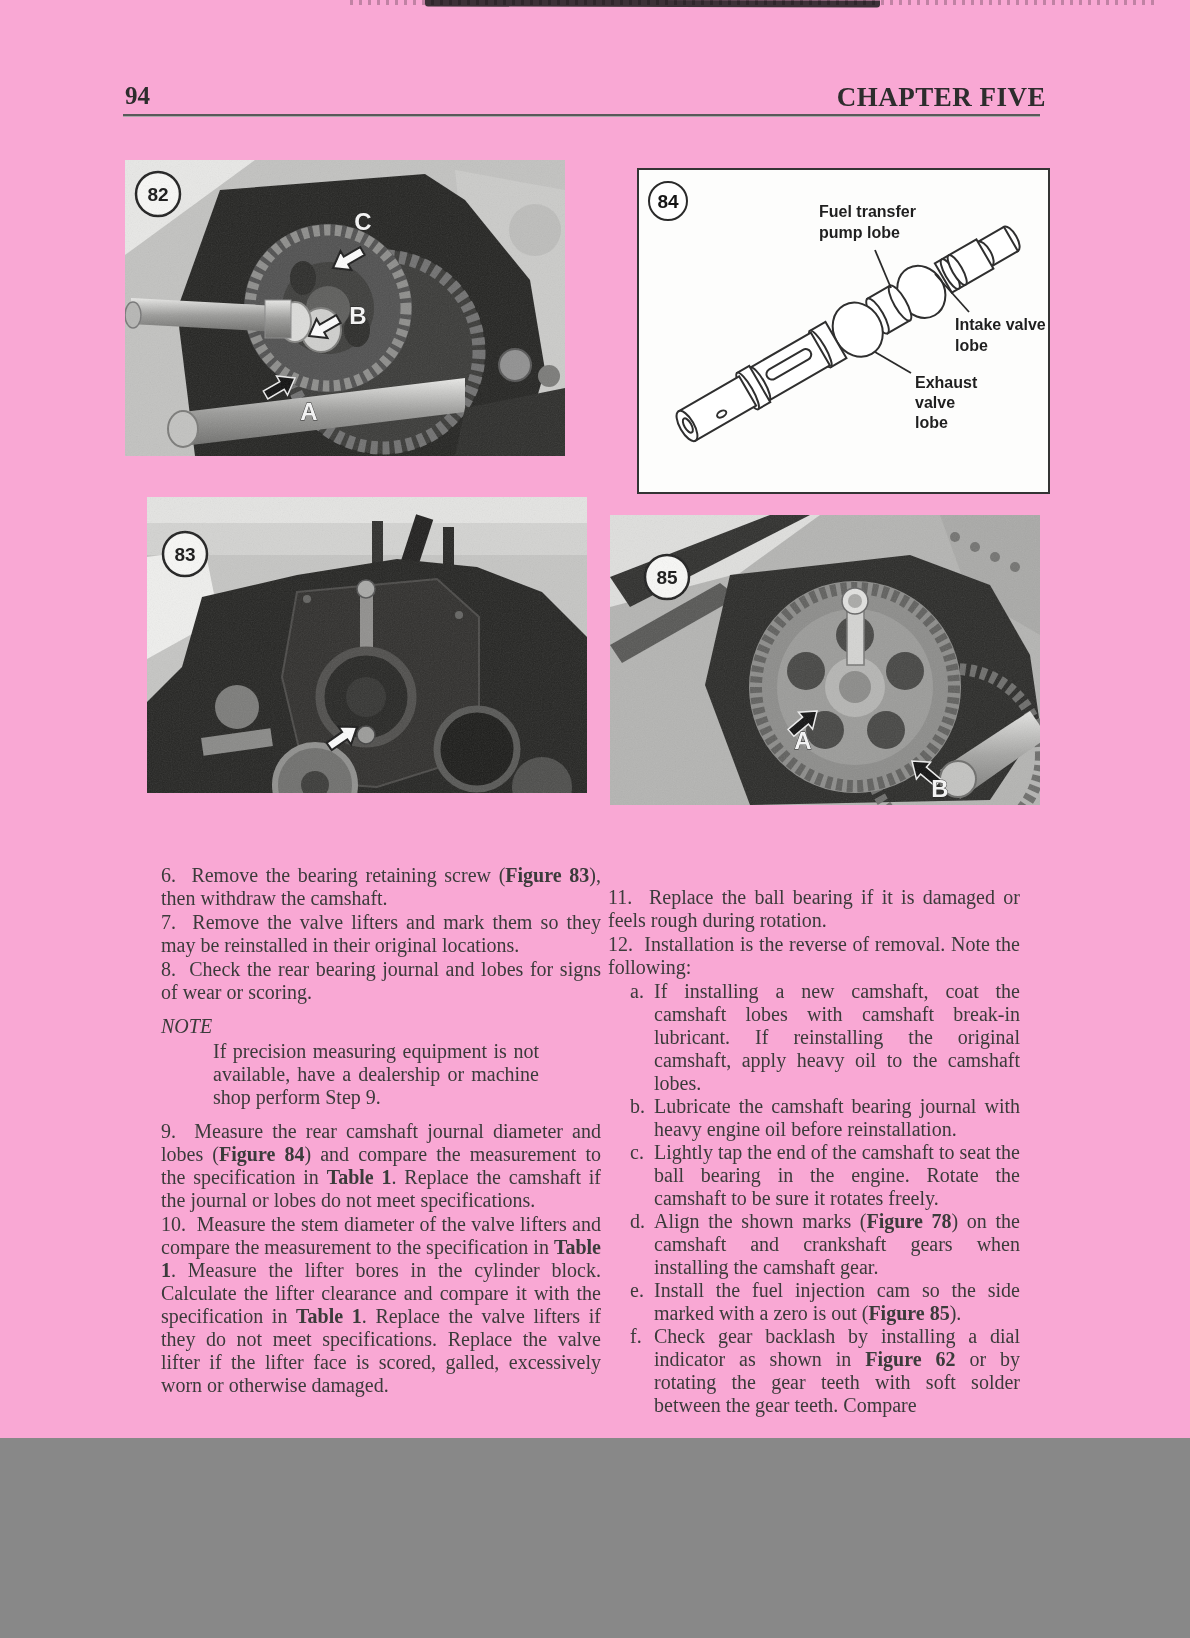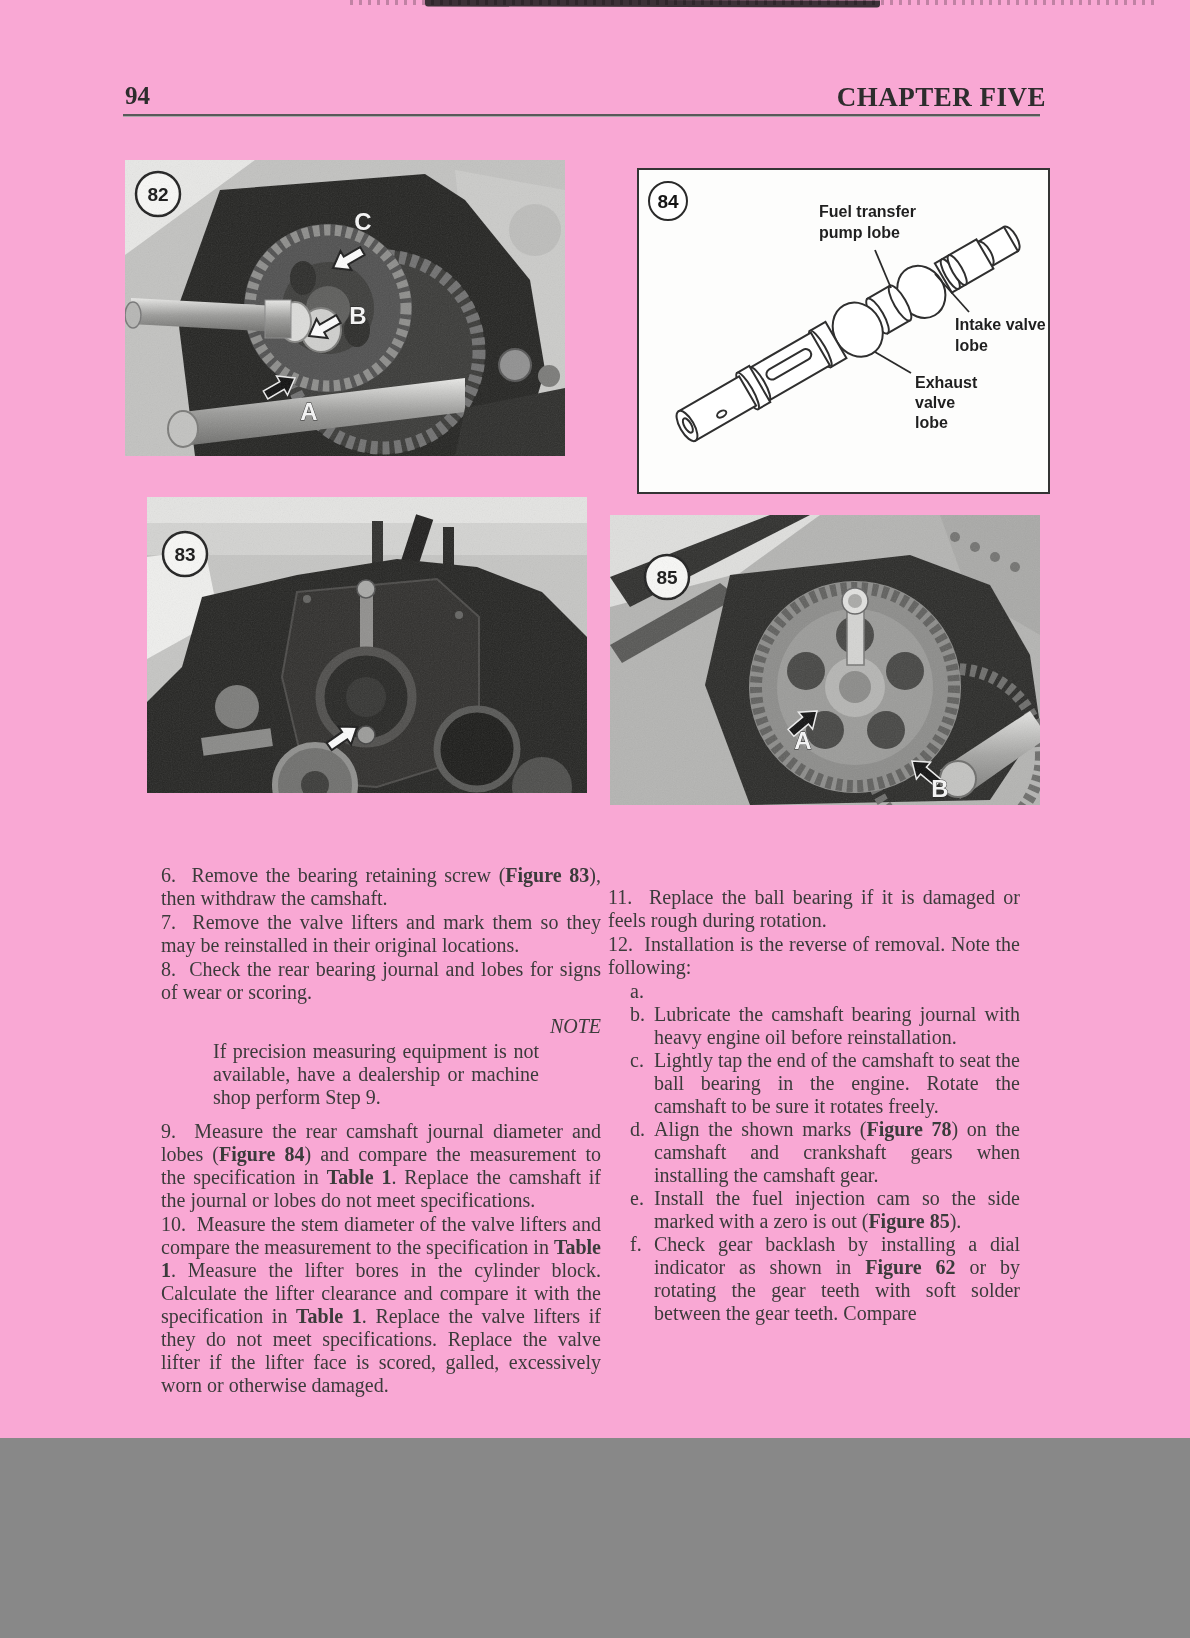--- a/index.html
+++ b/index.html
@@ -25,21 +25,21 @@
   .fig svg{display:block;}
   .badge-txt{font-family:"Liberation Sans",sans-serif;font-weight:bold;font-size:19px;fill:#151515;text-anchor:middle;}
   .callout{font-family:"Liberation Sans",sans-serif;font-weight:bold;font-size:24px;fill:#f7f7f7;
            stroke:#1a1a1a;stroke-width:.8px;paint-order:stroke;text-anchor:middle;}
   .dlabel{font-family:"Liberation Sans",sans-serif;font-weight:bold;font-size:16px;fill:#1f1f1f;}
   
   .col{position:absolute;font-size:20px;line-height:23px;text-align:justify;color:#3b3b3b;}
   #left-col{left:125px;top:864px;width:440px;margin-left:36px;}
   #right-col{left:608px;top:886px;width:412px;}
   .col p{margin:0 0 1px 0;}
-  .note-title{text-align:right;font-style:italic;margin:11px 0 2px 0 !important;}
+  .note-title{text-align:left;font-style:italic;margin:11px 0 2px 0 !important;}
   .note-body{margin:0 62px 11px 52px !important;}
   .subitem{display:flex;}
   .subitem .mk{flex:0 0 24px;margin-left:22px;}
   .subitem .tx{flex:1;text-align:justify;}
 </style>
 </head>
 <body>
 
 <div class="page">
 
@@ -246,20 +246,21 @@
     <p class="note-body">If precision measuring equipment is not available, have a dealership or machine shop perform Step 9.</p>
     <p class="step"><span>9.&nbsp; Measure the rear camshaft journal diameter and lobes (</span><b>Figure 84</b><span>) and compare the measurement to the specification in </span><b>Table 1</b><span>. Replace the camshaft if the journal or lobes do not meet specifications.</span></p>
     <p class="step"><span>10.&nbsp; Measure the stem diameter of the valve lifters and compare the measurement to the specification in </span><b>Table 1</b><span>. Measure the lifter bores in the cylinder block. Calculate the lifter clearance and compare it with the specification in </span><b>Table 1</b><span>. Replace the valve lifters if they do not meet specifications. Replace the valve lifter if the lifter face is scored, galled, excessively worn or otherwise damaged.</span></p>
   </div>
 
   <div class="col" id="right-col">
     <p class="step"><span>11.&nbsp; Replace the ball bearing if it is damaged or feels rough during rotation.</span></p>
     <p class="step"><span>12.&nbsp; Installation is the reverse of removal. Note the following:</span></p>
     <div class="subitem">
       <span class="mk">a.</span>
+      <span class="tx"><span>If installing a new camshaft, coat the camshaft lobes with camshaft break-in lubricant. If reinstalling the original camshaft, apply heavy oil to the camshaft lobes.</span></span>
     </div>
     <div class="subitem">
       <span class="mk">b.</span>
       <span class="tx"><span>Lubricate the camshaft bearing journal with heavy engine oil before reinstallation.</span></span>
     </div>
     <div class="subitem">
       <span class="mk">c.</span>
       <span class="tx"><span>Lightly tap the end of the camshaft to seat the ball bearing in the engine. Rotate the camshaft to be sure it rotates freely.</span></span>
     </div>
     <div class="subitem">

